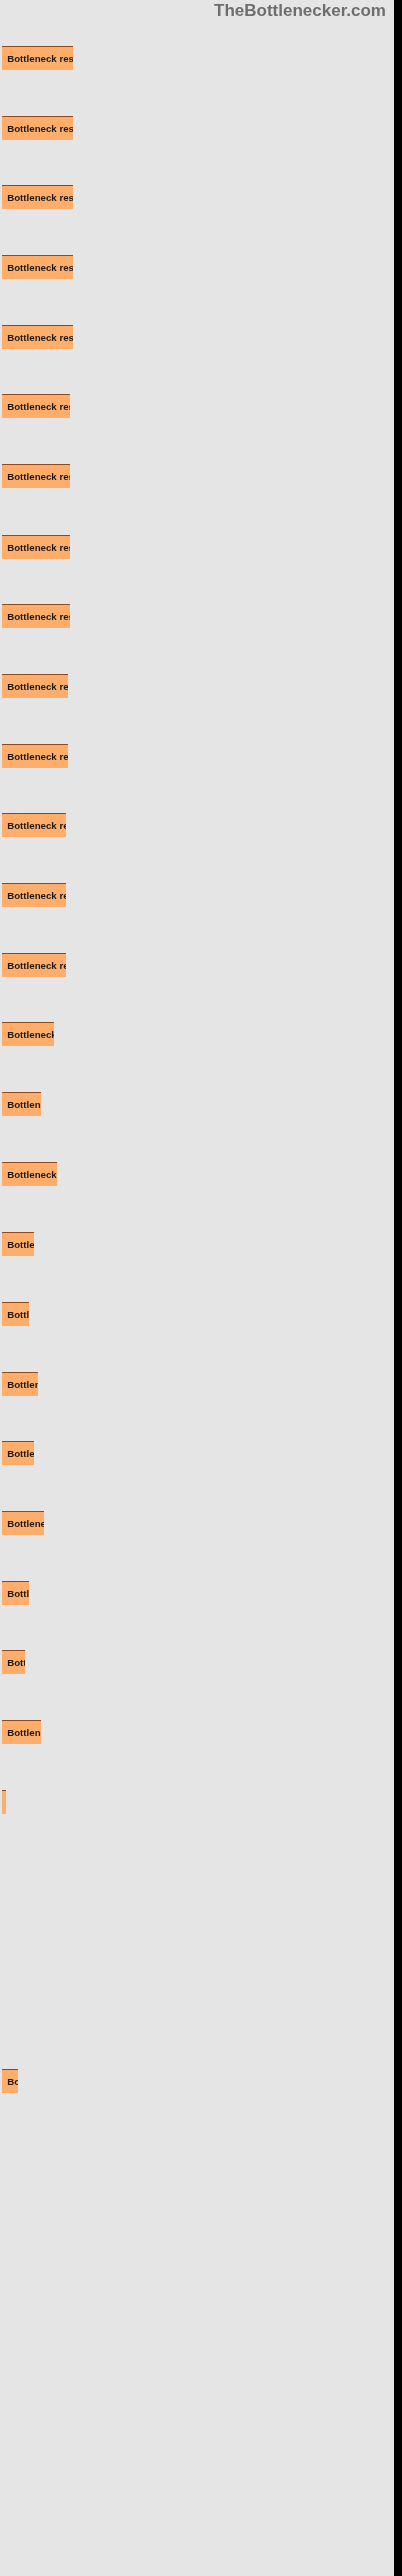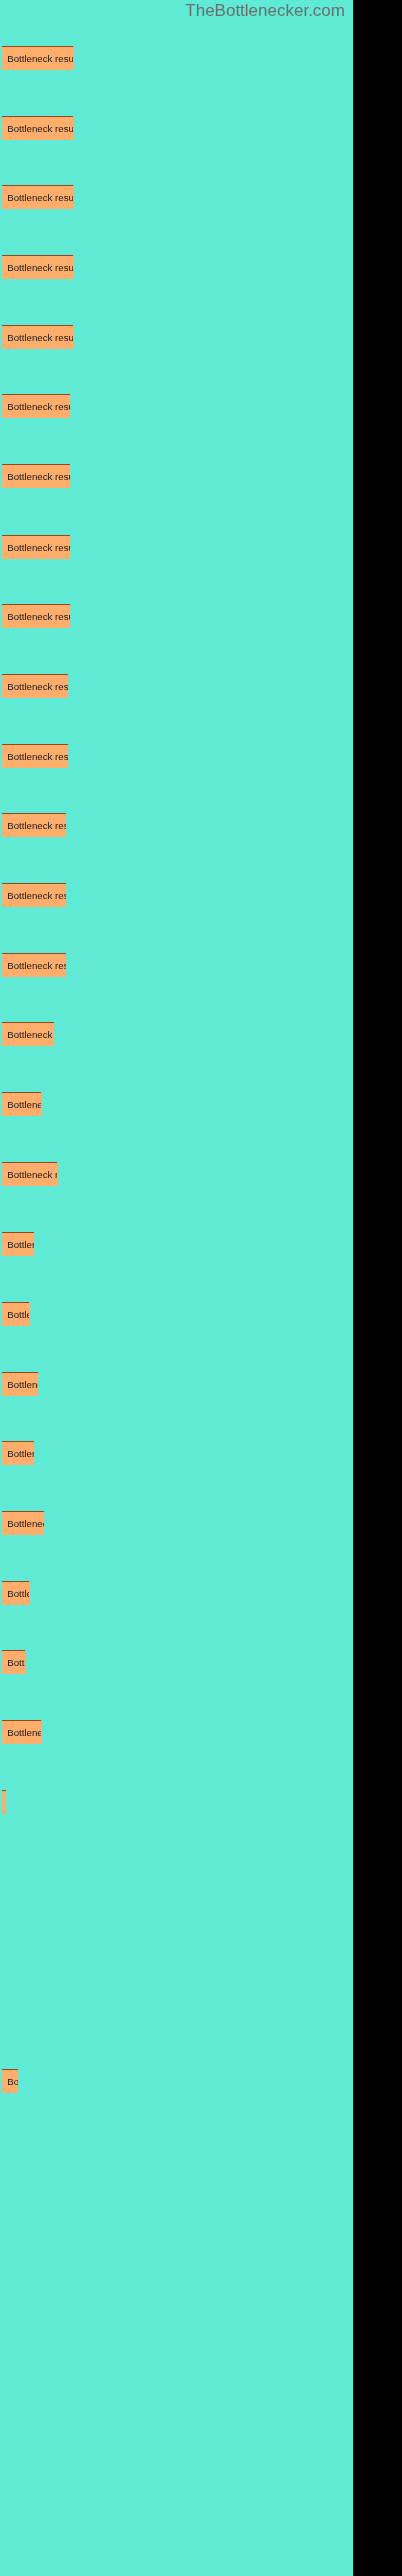--- a/index.html
+++ b/index.html
@@ -7,24 +7,25 @@
     margin: 0;
     padding: 0;
     background: #000000;
   }
   body {
     font-family: "Liberation Sans", sans-serif;
     -webkit-font-smoothing: antialiased;
   }
   #page {
     position: relative;
-    width: 353px;
+    width: 394px;
     height: 2576px;
-    background: #5eead4;
+    background: #e5e5e5;
     overflow: hidden;
+    font-weight: bold;
   }
   #watermark {
     position: absolute;
     right: 8px;
     top: 0.8px;
     font-family: "Liberation Sans", sans-serif;
     font-size: 17px;
     line-height: 19.3px;
     color: #6e6e6e;
     letter-spacing: 0px;

